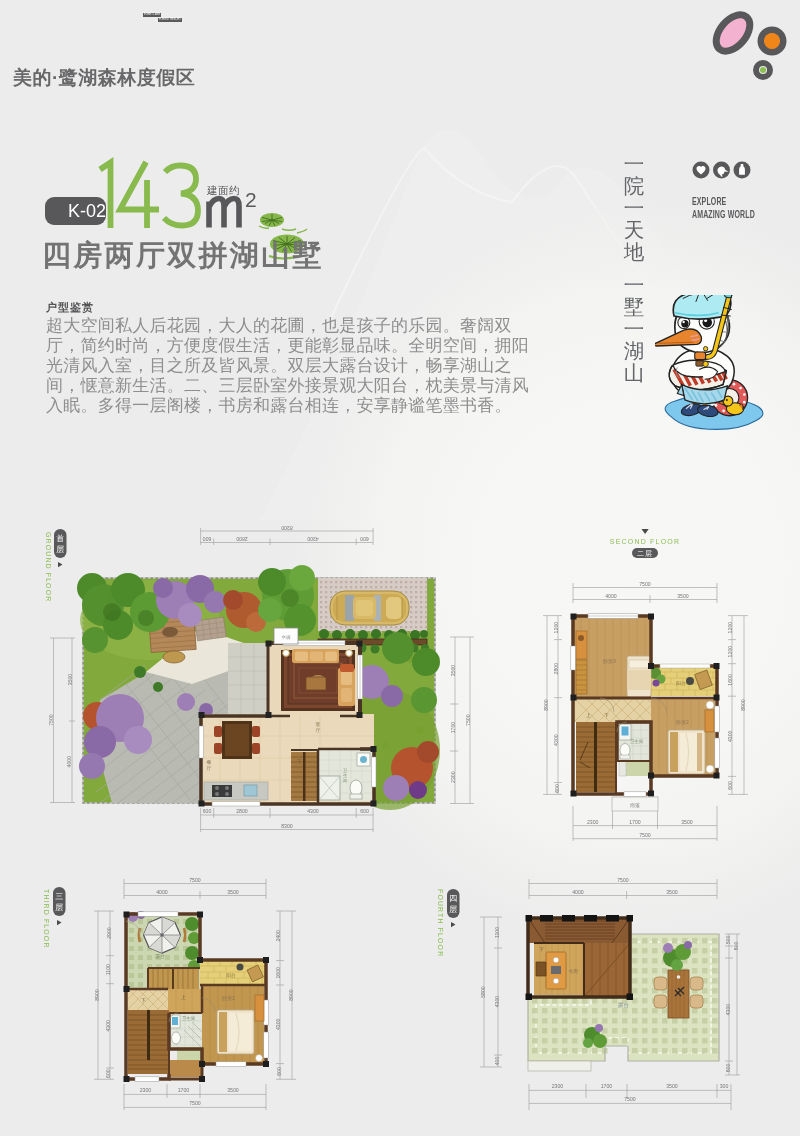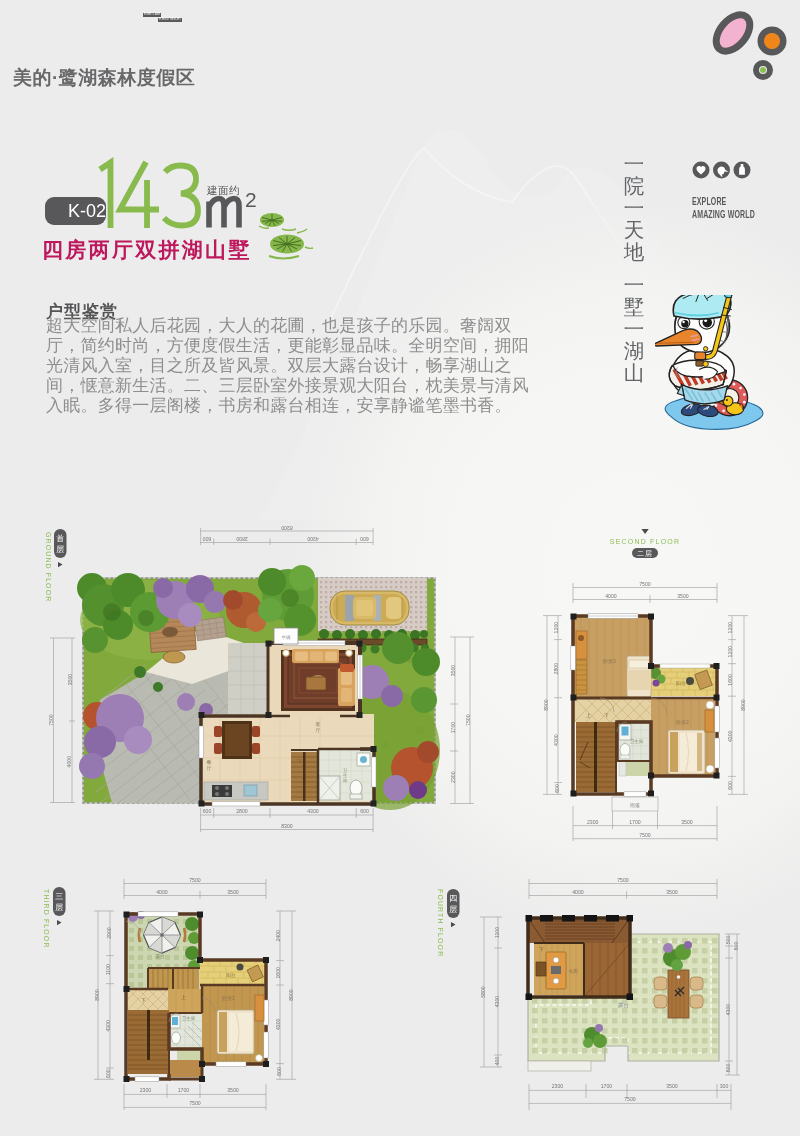--- a/index.html
+++ b/index.html
@@ -74,23 +74,23 @@
     <ellipse cx="34" cy="41" rx="17" ry="9.5" fill="#85b74a"></ellipse>
     <g stroke="#456e20" stroke-width="1">
         <path d="M34,41 l14,-3.5 M34,41 l-14,-3.5 M34,41 l10,5 M34,41 l-10,5 M34,41 l0,-8 M34,41 l14,1.5 M34,41 l-14,1.5 M34,41 l4.5,7.5 M34,41 l-4.5,7.5 M34,41 l8,-6.5 M34,41 l-8,-6.5"></path>
       </g>
     <path d="M16,53 q14,5 30,0" stroke="#85b74a" stroke-width="1.9" fill="none"></path>
     <path d="M44,30 q7,-1.5 10,-4" stroke="#85b74a" stroke-width="1.5" fill="none"></path>
     <path d="M52,44 q4,2 8,1" stroke="#85b74a" stroke-width="1.4" fill="none"></path>
   </g>
 </svg>
 
-<div class="abs" style="left:42px;top:236px;color:#be185d;font-size:21px;font-weight:bold;letter-spacing:2.3px;">四房两厅双拼湖山墅</div>
-
-<div class="abs" style="left:46px;top:300px;color:#545456;font-size:17px;font-weight:bold;letter-spacing:1px;">户型鉴赏</div>
+<div class="abs" style="left:42px;top:236px;color:#737373;font-size:29px;font-weight:bold;letter-spacing:2.3px;">四房两厅双拼湖山墅</div>
+
+<div class="abs" style="left:46px;top:300px;color:#545456;font-size:11px;font-weight:bold;letter-spacing:1px;">户型鉴赏</div>
 
 <div class="abs" style="left:46px;top:316px;width:312px;color:#8e8e8e;font-size:17px;line-height:20px;letter-spacing:0.25px;white-space:nowrap;">超大空间私人后花园，大人的花圃，也是孩子的乐园。奢阔双<br>厅，简约时尚，方便度假生活，更能彰显品味。全明空间，拥阳<br>光清风入室，目之所及皆风景。双层大露台设计，畅享湖山之<br>间，惬意新生活。二、三层卧室外接景观大阳台，枕美景与清风<br>入眠。多得一层阁楼，书房和露台相连，安享静谧笔墨书香。</div>
 
 <div class="abs" style="left:622px;top:153px;color:#646568;font-size:20.5px;line-height:22px;width:24px;text-align:center;">一<br>院<br>一<br>天<br>地<br><span style="display:block;height:11px;"></span>一<br>墅<br>一<br>湖<br>山</div>
 
 <svg class="abs" style="left:690px;top:159px" width="64" height="22" viewBox="0 0 64 22">
   <circle cx="11" cy="11" r="8.5" fill="#58585a"></circle>
   <path d="M11,15.5 C8,13 6.5,11.5 6.5,9.5 C6.5,8 7.7,7 9,7 C10,7 10.7,7.5 11,8.3 C11.3,7.5 12,7 13,7 C14.3,7 15.5,8 15.5,9.5 C15.5,11.5 14,13 11,15.5 Z" fill="#fff"></path>
   <circle cx="31.5" cy="11" r="8.5" fill="#58585a"></circle>
   <path d="M28,13.5 q-1.5,-3 1,-5 q2,-1.7 4.5,-0.5 q1.5,0.8 1.5,2.5 l3.5,2.5 l-3.8,-0.5 q-0.5,2.5 -3,3 l1,2 h-1.8 l-0.7,-1.8 q-1.6,-0.4 -2.2,-2.2 z" fill="#fff"></path>

